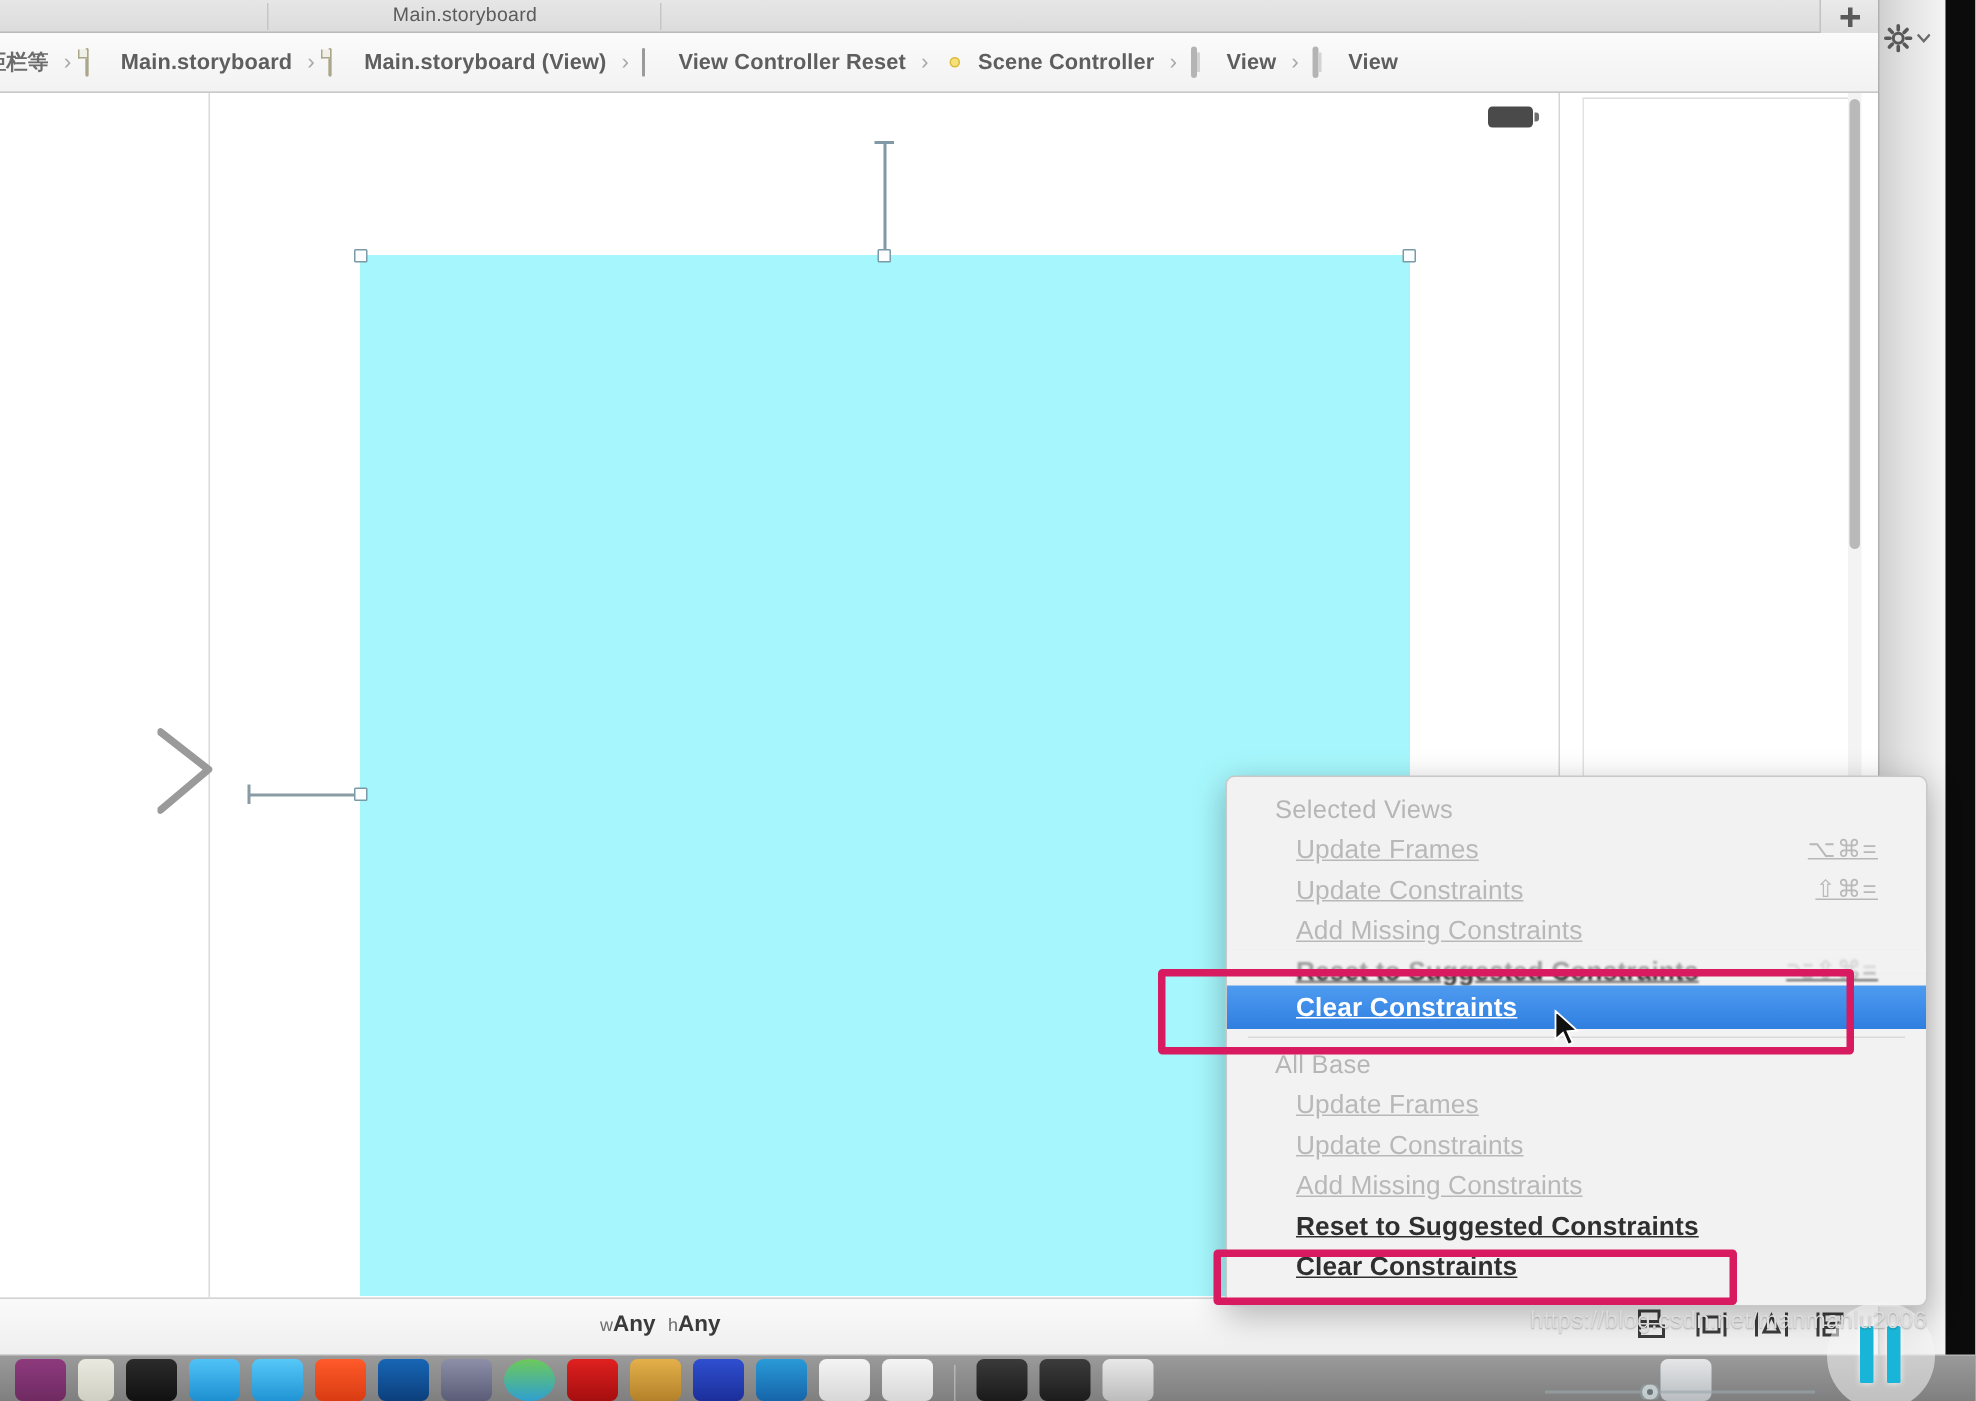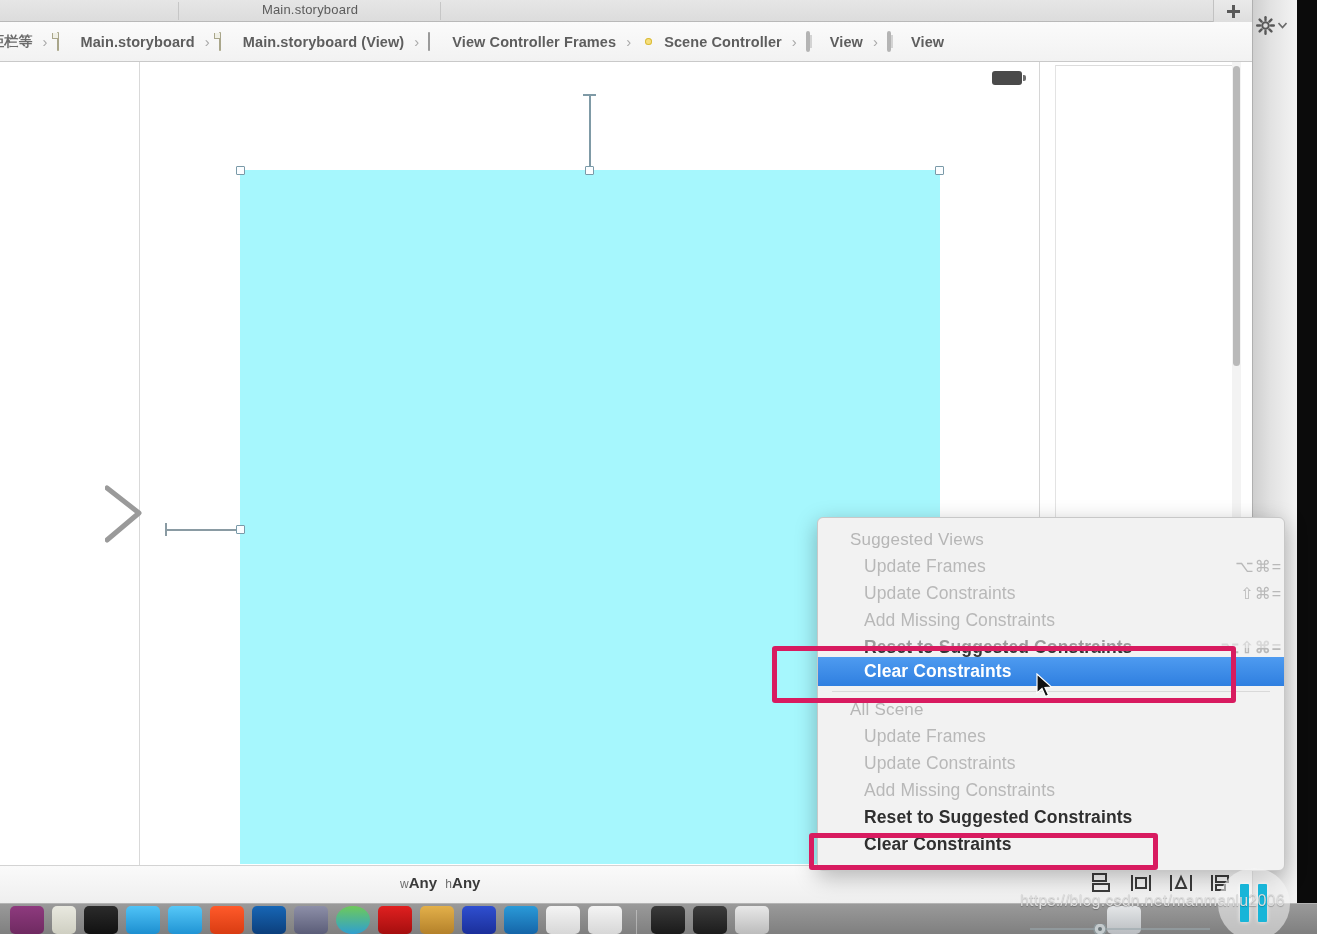--- a/index.html
+++ b/index.html
@@ -213,24 +213,25 @@
     z-index:40;
     padding:9px 0;
     overflow:hidden;
   }
   .ctx-section{
     font-size:17px; color:#b6b6b6; padding:3px 0 3px 32px;
     letter-spacing:.2px; font-weight:400;
   }
   .ctx-item{
     position:relative; height:27px; line-height:27px;
-    padding-left:46px; padding-right:2px;
+    padding-left:46px; padding-right:32px;
     font-size:17.5px; color:#b8b8b8; letter-spacing:.1px;
     display:flex; align-items:flex-end; justify-content:space-between;
     white-space:nowrap;
+    text-decoration:underline;
   }
   .ctx-item.enabled{ color:#2f2f2f; font-weight:bold; }
   .ctx-item.sel{
     background:linear-gradient(#4e9bf0,#2f7fe0);
     color:#ffffff; font-weight:bold;
   }
   .ctx-item .shortcut{ color:#b9b9b9; font-size:16px; letter-spacing:1px; }
   .ctx-item.enabled .shortcut{ color:#4a4a4a; }
   .ctx-sep{
     height:1px; background:#d9d9d9; margin:5px 14px 5px 14px;
@@ -280,21 +281,21 @@
   .pause-bar{
     position:absolute; width:9px; height:38px; top:16px;
     background:#18b5d8; border-radius:1px;
     box-shadow:0 0 4px rgba(255,255,255,.8);
   }
   .zoom-pct{
     position:absolute; left:1078px; top:908px;
     font-size:15px; color:#8a9aa0; opacity:.85; white-space:nowrap;
   }
   .watermark{
-    position:absolute; left:1020px; top:892px;
+    position:absolute; left:1020px; top:872px;
     font-size:16px; color:#dcdcdc; white-space:nowrap;
     z-index:72; letter-spacing:.2px;
     text-shadow:0 1px 1px rgba(0,0,0,.25);
   }
   .slider-ghost{
     position:absolute;left:1030px;top:920px;width:180px;height:10px;z-index:65;
   }
 </style>
 </head>
 <body>
@@ -323,21 +324,21 @@
       <span class="crumb-label">Main.storyboard</span>
       <span class="chev">›</span>
     </div>
     <div class="crumb">
       <span class="crumb-ico"><span class="ic-doc"></span></span>
       <span class="crumb-label">Main.storyboard (View)</span>
       <span class="chev">›</span>
     </div>
     <div class="crumb">
       <span class="crumb-ico"><span class="ic-scene"></span></span>
-      <span class="crumb-label">View Controller Frames</span>
+      <span class="crumb-label">View Controller Reset</span>
       <span class="chev">›</span>
     </div>
     <div class="crumb">
       <span class="crumb-ico"><span class="ic-vc"></span></span>
       <span class="crumb-label">Scene Controller</span>
       <span class="chev">›</span>
     </div>
     <div class="crumb">
       <span class="crumb-ico"><span class="ic-view"></span></span>
       <span class="crumb-label">View</span>
@@ -430,21 +431,21 @@
       </g>
     </svg>
     <svg width="9" height="7" viewBox="0 0 9 7">
       <path d="M0.5 1 L4.5 5.5 L8.5 1" fill="none" stroke="#6a6a6a" stroke-width="1.6"></path>
     </svg>
   </div>
   <div class="screen-edge"></div>
 
   <div class="ctx">
 
-    <div class="ctx-section">Suggested Views</div>
+    <div class="ctx-section">Selected Views</div>
 
     <div class="ctx-item">
       <span>Update Frames</span>
       <span class="shortcut">⌥⌘=</span>
     </div>
     <div class="ctx-item">
       <span>Update Constraints</span>
       <span class="shortcut">⇧⌘=</span>
     </div>
     <div class="ctx-item">
@@ -456,21 +457,21 @@
       <span class="shortcut">⌥⇧⌘=</span>
       <span class="ghost-strip"></span>
     </div>
     <div class="ctx-item sel" style="height:29px;line-height:29px;margin-top:-4px;">
       <span>Clear Constraints</span>
       <span class="shortcut"></span>
     </div>
 
     <div class="ctx-sep"></div>
 
-    <div class="ctx-section">All Scene</div>
+    <div class="ctx-section">All Base</div>
 
     <div class="ctx-item">
       <span>Update Frames</span>
       <span class="shortcut"></span>
     </div>
     <div class="ctx-item">
       <span>Update Constraints</span>
       <span class="shortcut"></span>
     </div>
     <div class="ctx-item">

